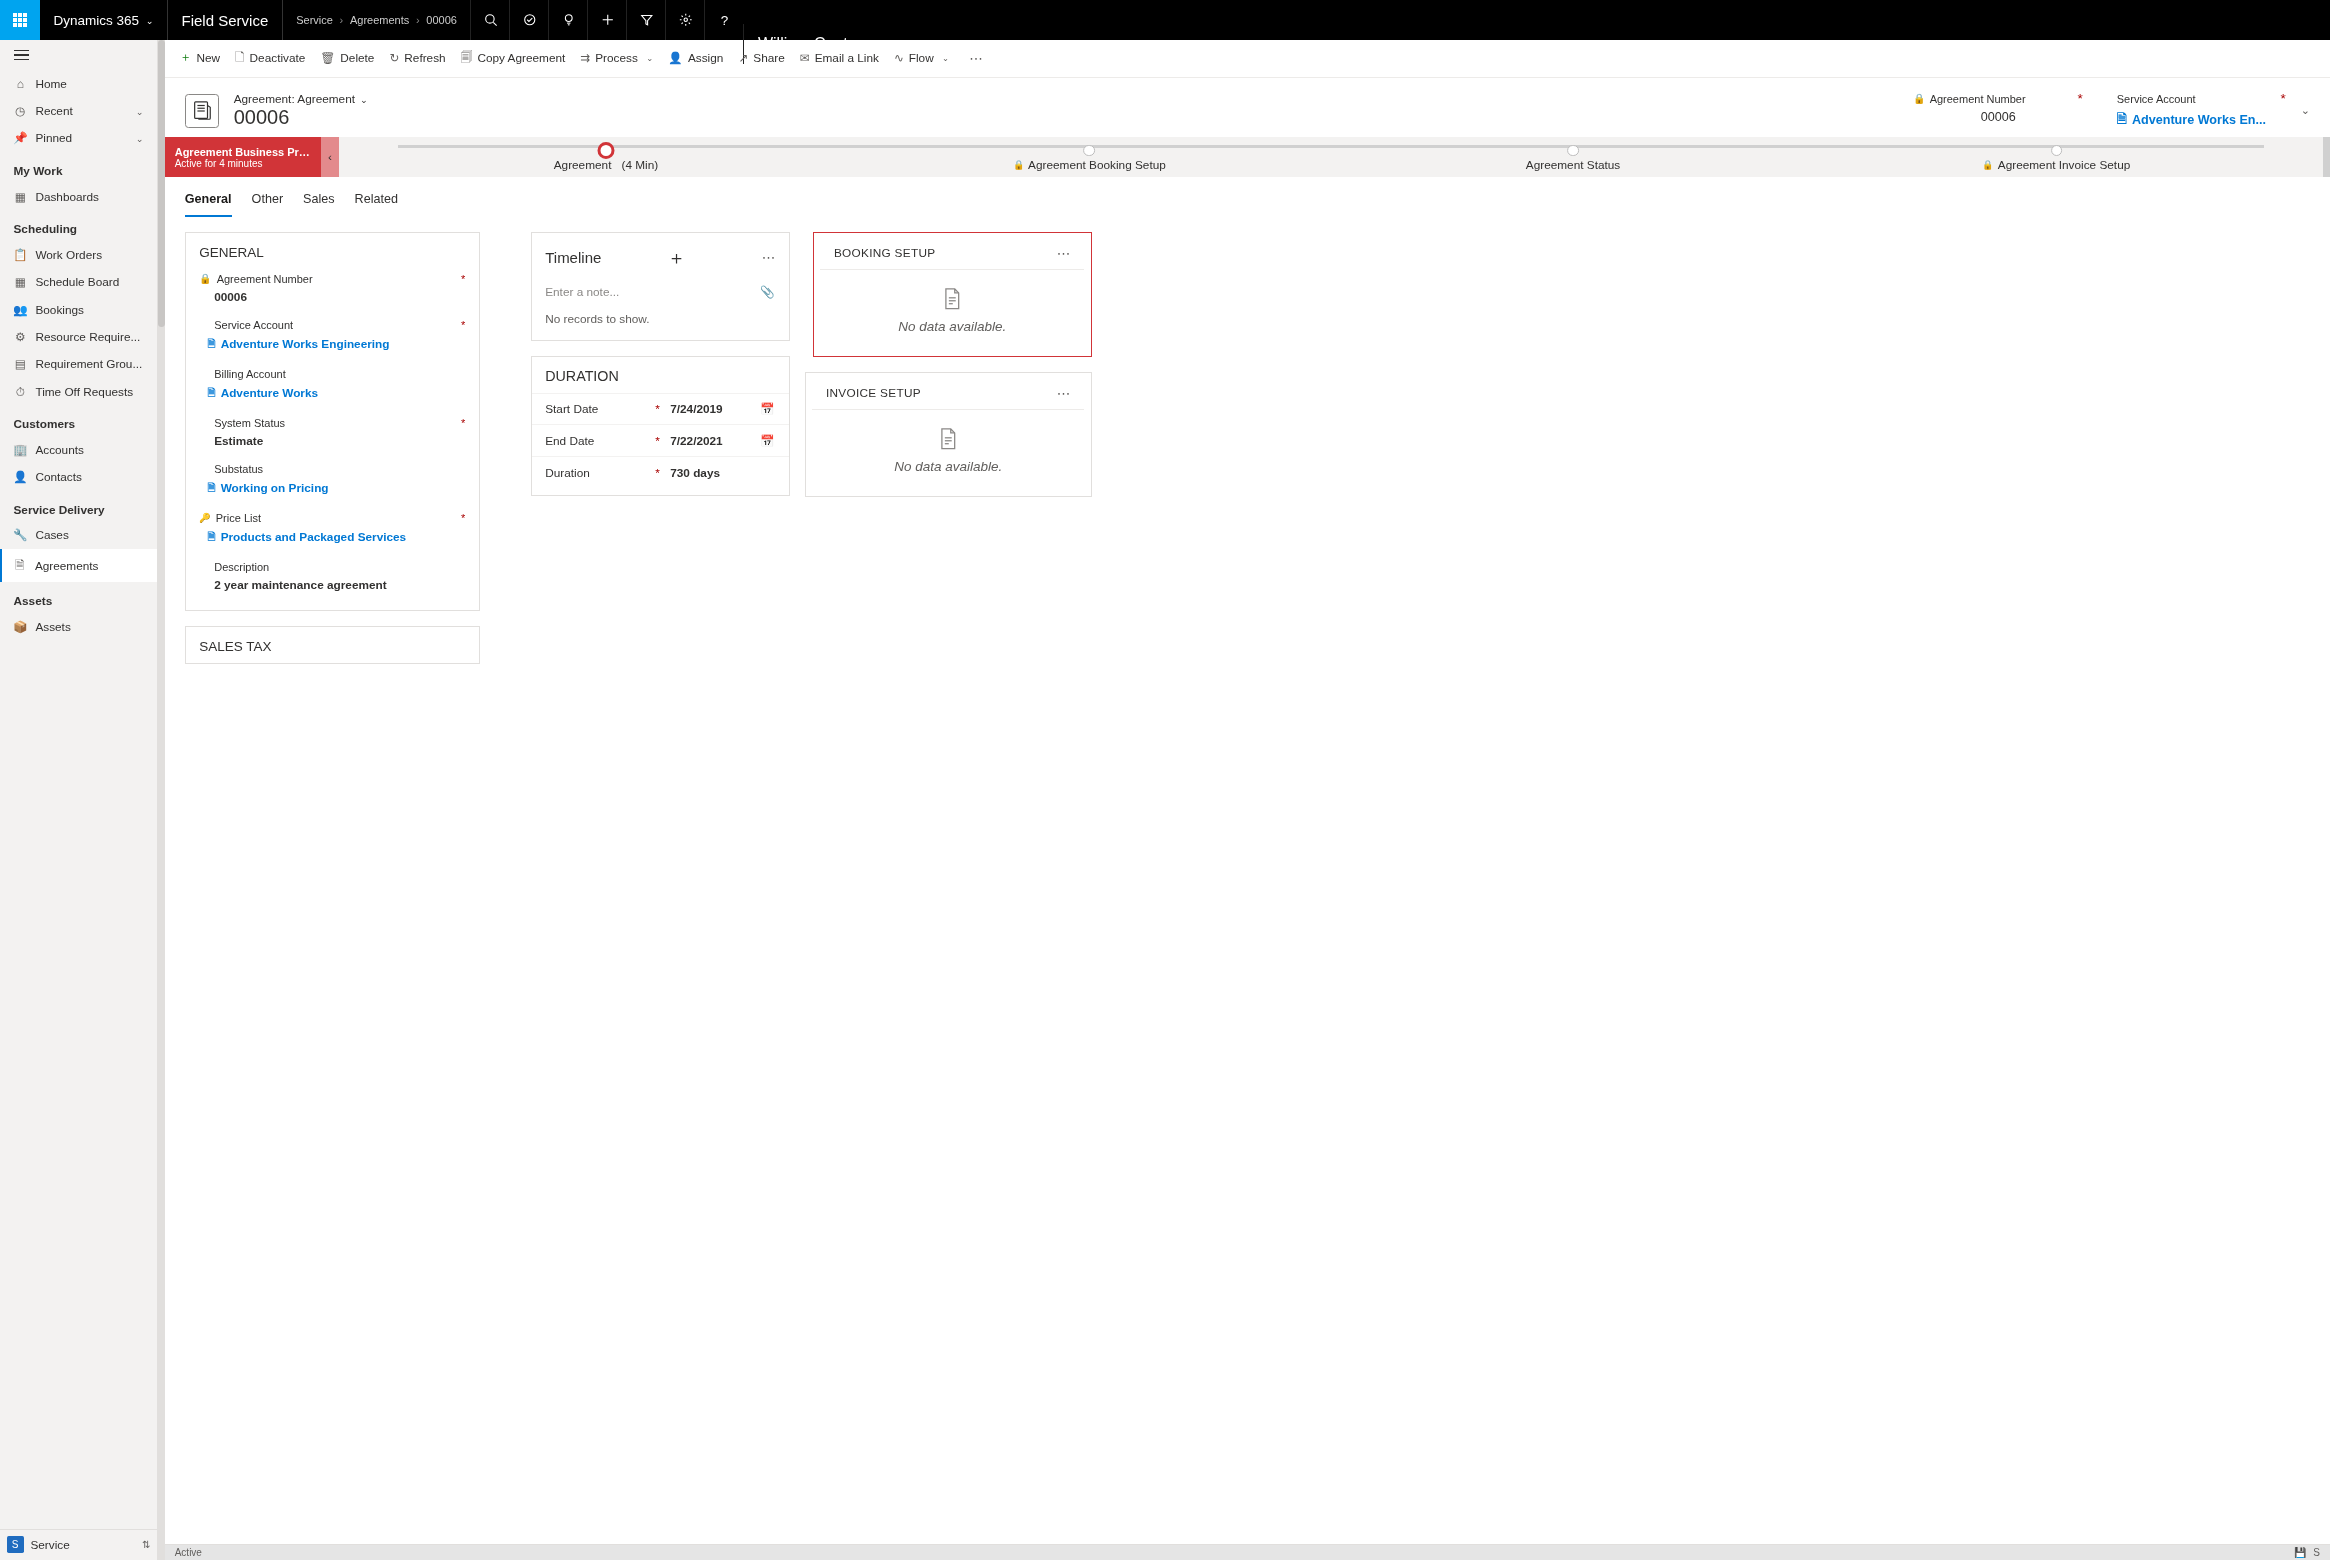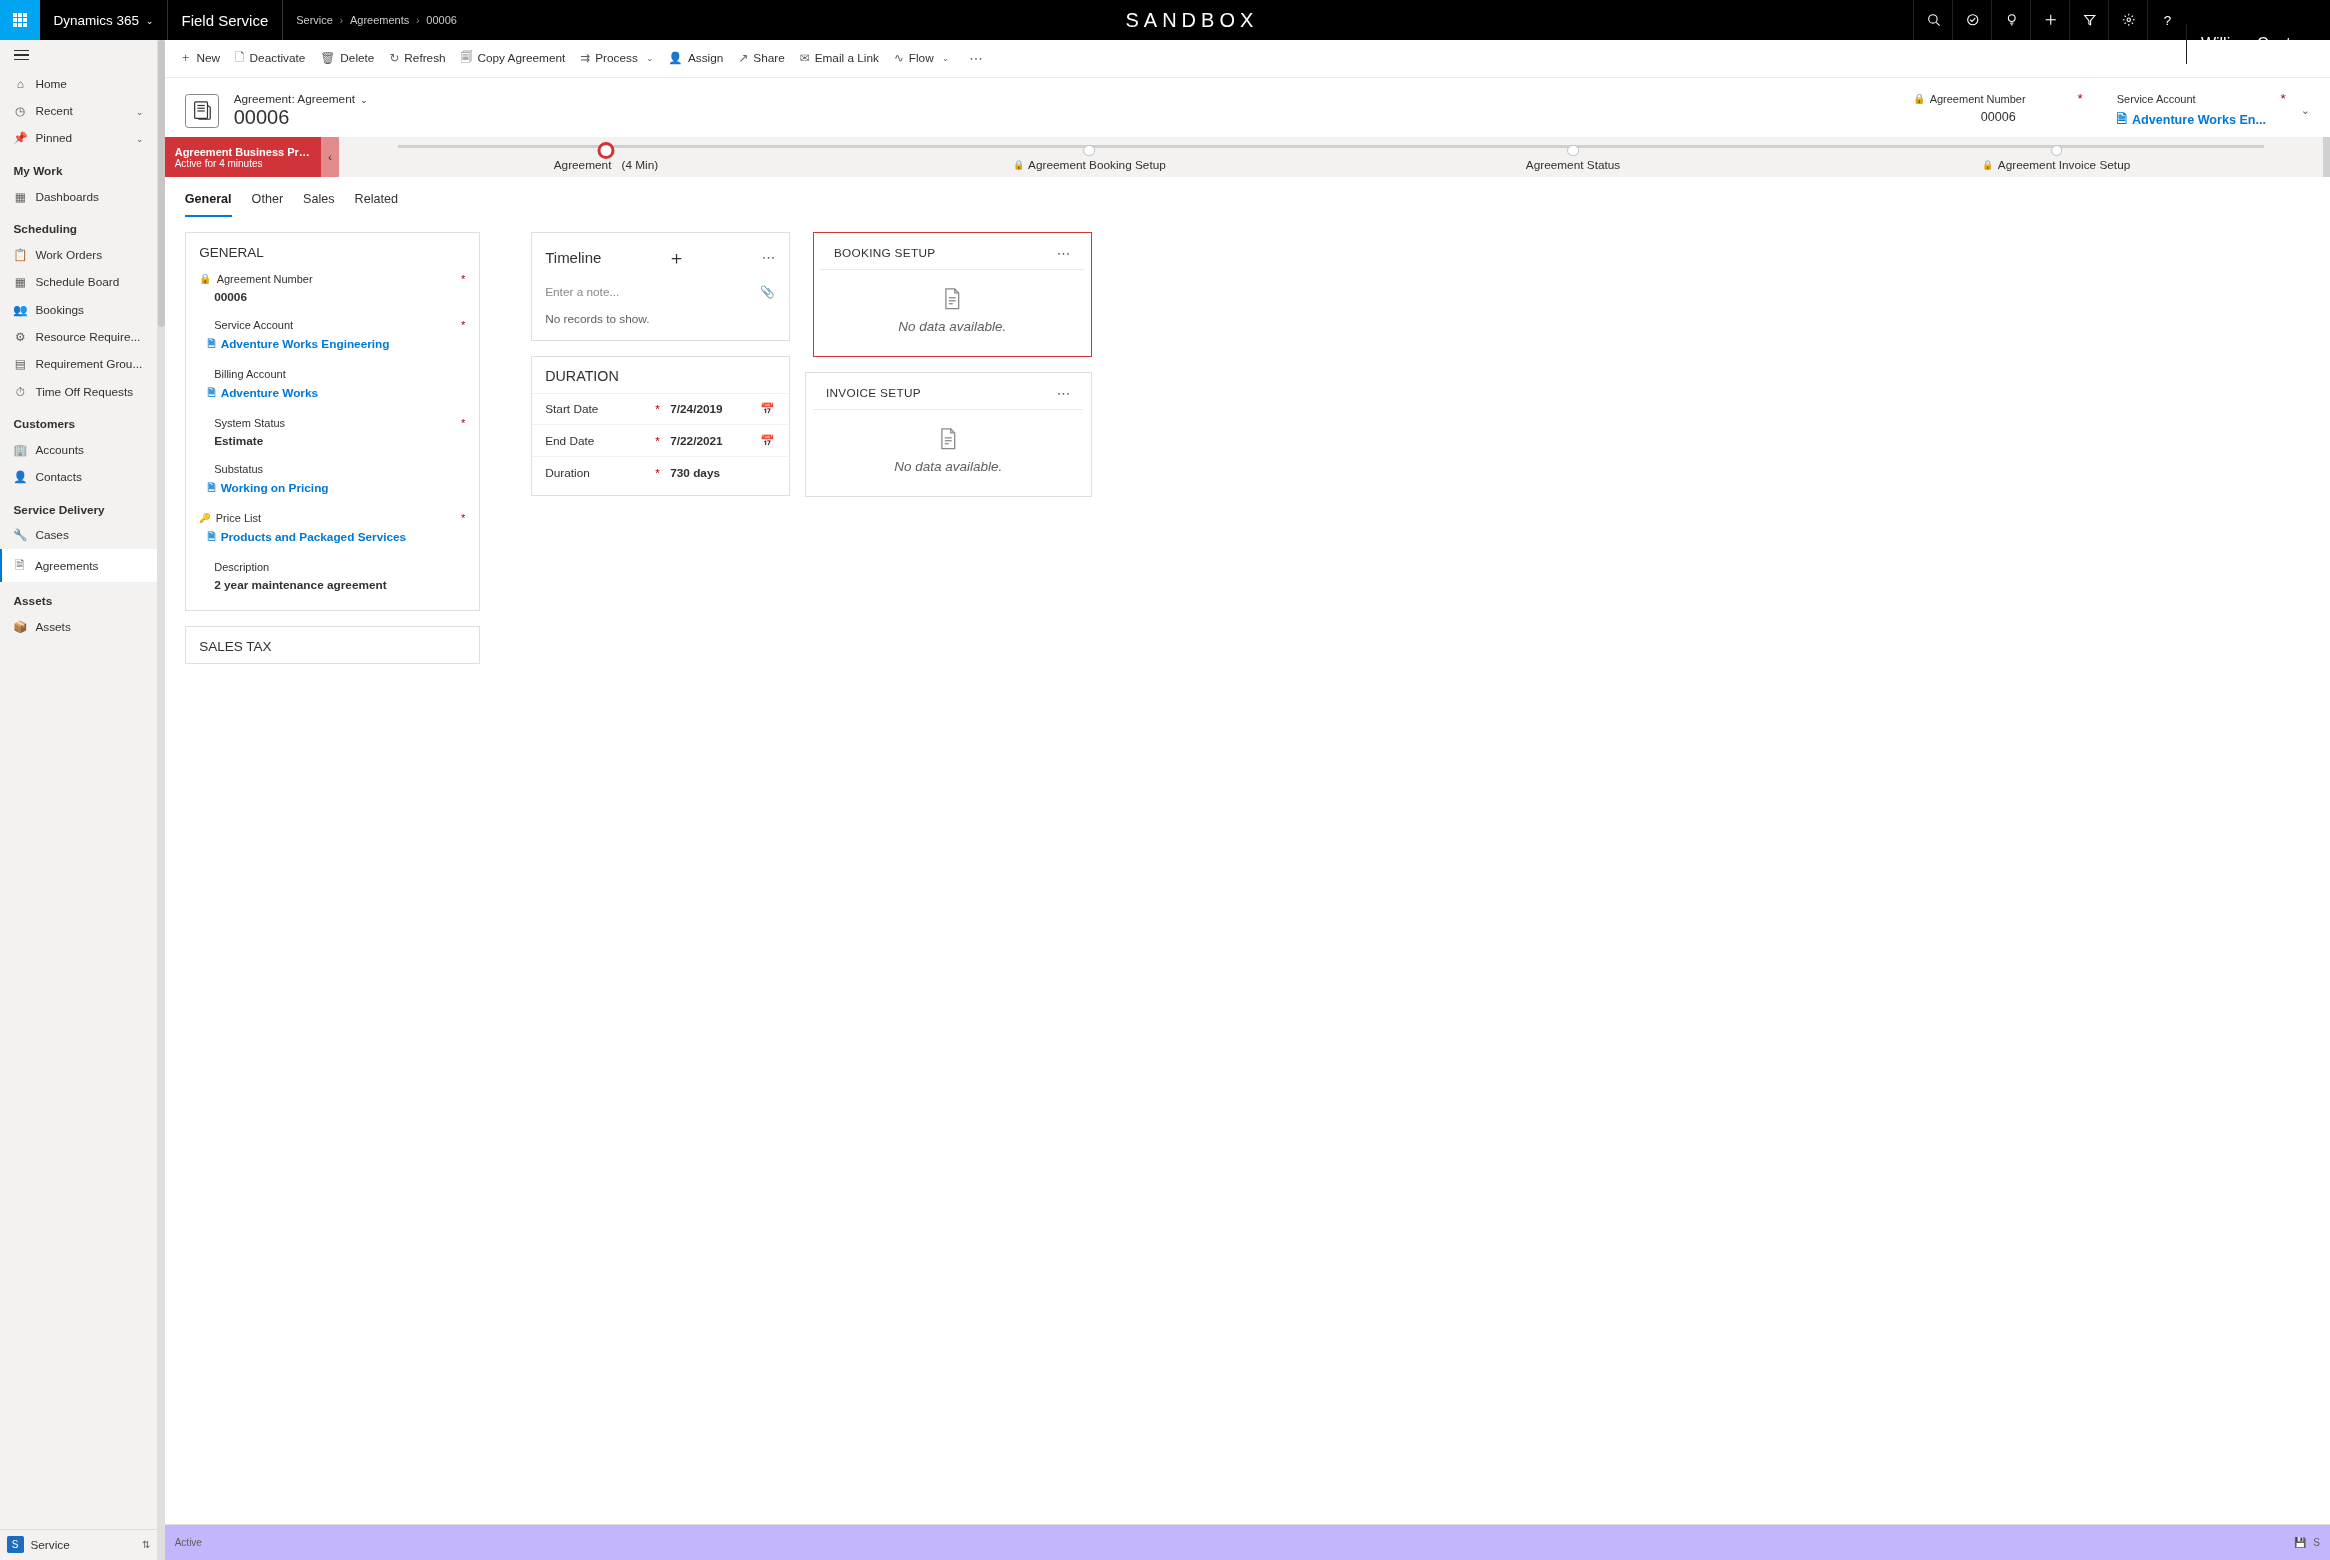--- a/index.html
+++ b/index.html
@@ -117,21 +117,21 @@
   .durrow .cal { color: #605e5c; font-size: 11.8px; }
   .durrow.hdrow .dv { font-weight: 600; }
   
   .setupcard .chead { font-size: 11.8px; letter-spacing: 0.3px; padding: 11.8px 13.5px 8.4px 13.5px; border-bottom: 0.8px solid #edebe9; margin: 0 6.7px; }
   .setupcard .empty { text-align: center; padding: 17px 8.4px 22px 8.4px; color: #605e5c; font-style: italic; }
   .setupcard .empty .eicon { font-size: 11.8px; color: #8a8886; margin-bottom: 8.4px; }
   .setupcard .empty .eicon svg { width: 23.6px; height: 23.6px; }
   .setupcard .empty .etext { font-size: 13.5px; }
   .setupcard.highlight { border: 1.7px solid #d13438; margin-left: 8px; }
   
-  .bottombar { display: flex; align-items: center; border-top: 0.8px solid #e1dfdd; background: #c4b5fd; padding: 12px 10px; font-size: 10px; color: #605e5c; text-align: right; }
+  .bottombar { display: flex; align-items: center; border-top: 0.8px solid #e1dfdd; background: #e5e5e5; padding: 2px 10px; font-size: 10px; color: #605e5c; text-align: right; }
   .bottombar .right { margin-left: auto; display: flex; gap: 6.7px; align-items: center; }
   
   svg { display: inline-block; vertical-align: middle; }
 </style>
 </head>
 <body>
 
 <div class="topbar">
   <div class="waffle">
     <div class="waffle-grid">
@@ -151,21 +151,20 @@
     <span style="font-size:9.3px;">⌄</span>
   </div>
   <div class="area">Field Service</div>
   <div class="crumbs">
     <span>Service</span>
     <span class="sep">›</span>
     <span>Agreements</span>
     <span class="sep">›</span>
     <span>00006</span>
   </div>
-  <div class="sandbox">SANDBOX</div>
   <div class="icons">
     <div class="ticon">
       <svg width="13.5" height="13.5" viewBox="0 0 16 16" stroke="#fff" fill="none" stroke-width="1.3">
           <circle cx="7" cy="7" r="5"></circle>
           <line x1="11" y1="11" x2="15" y2="15"></line>
         </svg>
     </div>
     <div class="ticon">
       <svg width="13.5" height="13.5" viewBox="0 0 16 16" stroke="#fff" fill="none" stroke-width="1.3">
           <circle cx="8" cy="8" r="6"></circle>

